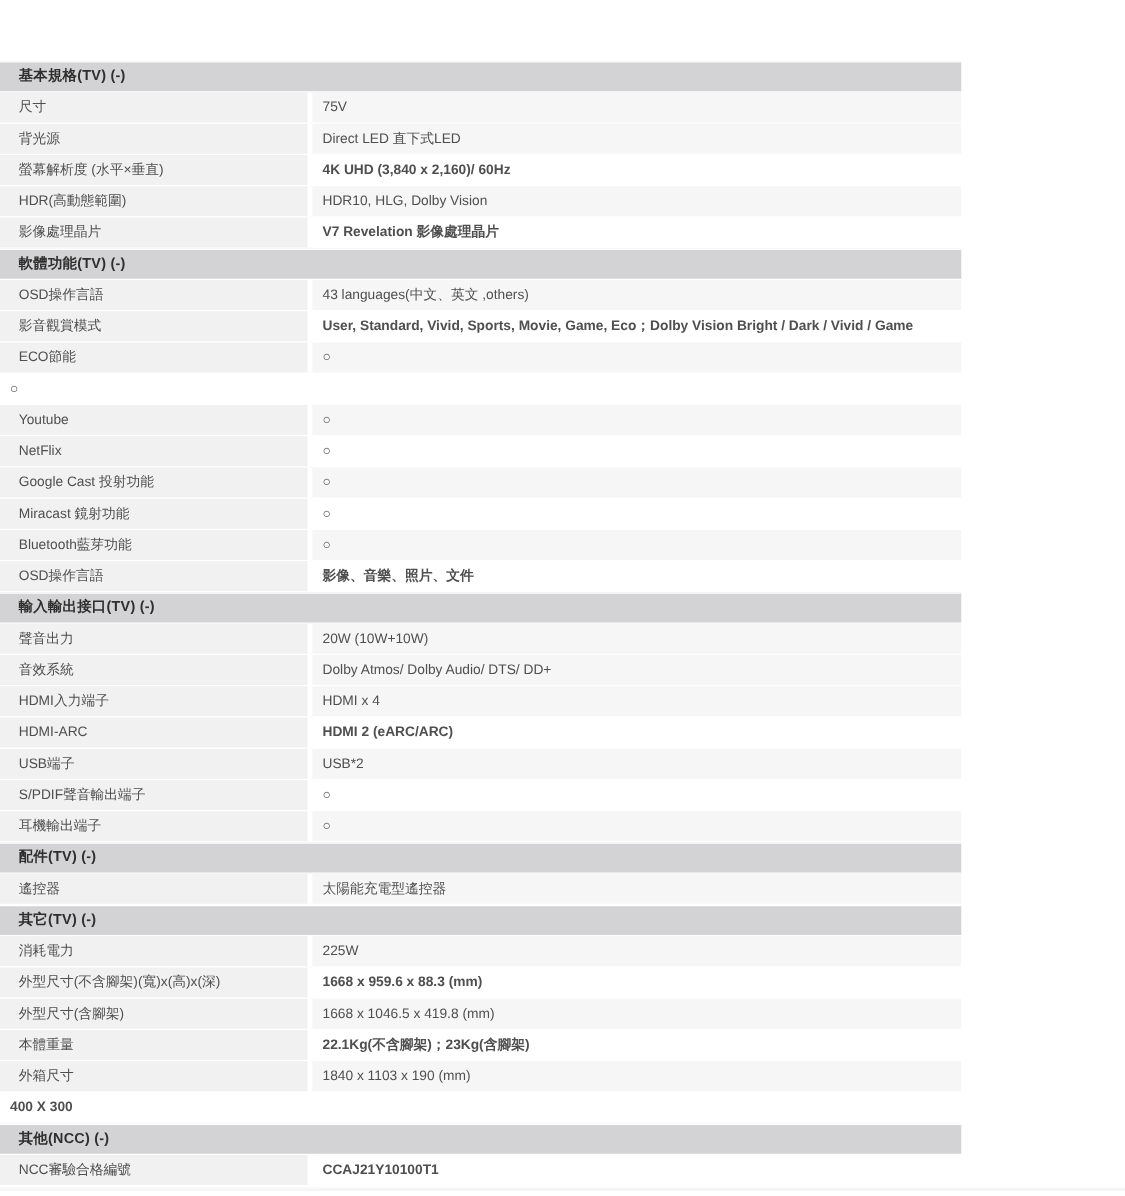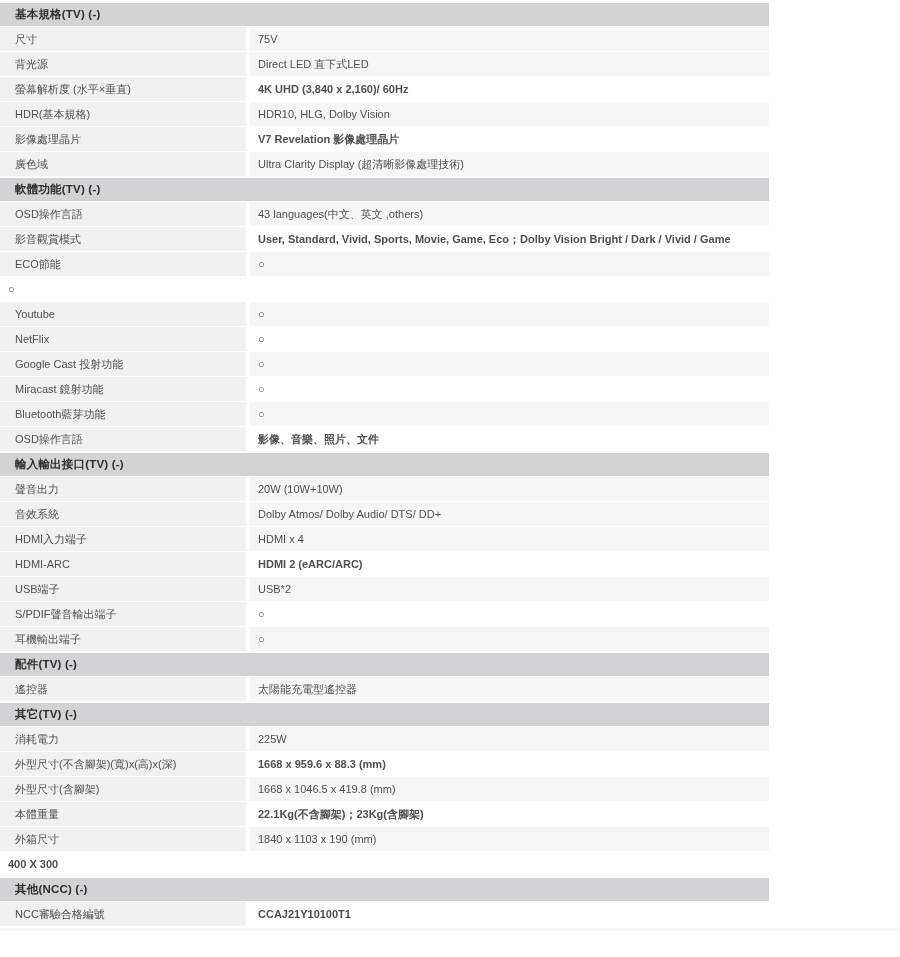--- a/index.html
+++ b/index.html
@@ -5,20 +5,21 @@
   html, body {
     margin: 0;
     padding: 0;
     background: #ffffff;
     width: 900px;
     font-family: "Liberation Sans", "DejaVu Sans", sans-serif;
   }
   .spec-table {
     width: 769px;
     padding-top: 2px;
+    margin-top: 47px;
   }
   .section-header {
     height: 23px;
     line-height: 23px;
     background: var(--header-bg, #d3d3d5);
     border-top: 1px solid #ffffff;
     border-bottom: 1px solid #ffffff;
     font-weight: bold;
     font-size: 11.5px;
     color: var(--header-text, #2e2e2e);
@@ -69,30 +70,26 @@
     </div>
     <div class="spec-row">
       <div class="spec-label">背光源</div>
       <div class="spec-value shade-gray">Direct LED 直下式LED</div>
     </div>
     <div class="spec-row">
       <div class="spec-label">螢幕解析度 (水平×垂直)</div>
       <div class="spec-value shade-white">4K UHD (3,840 x 2,160)/ 60Hz</div>
     </div>
     <div class="spec-row">
-      <div class="spec-label">HDR(基本規格)</div>
+      <div class="spec-label">HDR(高動態範圍)</div>
       <div class="spec-value shade-gray">HDR10, HLG, Dolby Vision</div>
     </div>
     <div class="spec-row">
       <div class="spec-label">影像處理晶片</div>
       <div class="spec-value shade-white">V7 Revelation 影像處理晶片</div>
-    </div>
-    <div class="spec-row">
-      <div class="spec-label">廣色域</div>
-      <div class="spec-value shade-gray">Ultra Clarity Display (超清晰影像處理技術)</div>
     </div>
     <div class="section-header">軟體功能(TV) (-)</div>
     <div class="spec-row">
       <div class="spec-label">OSD操作言語</div>
       <div class="spec-value shade-gray">43 languages(中文、英文 ,others)</div>
     </div>
     <div class="spec-row">
       <div class="spec-label">影音觀賞模式</div>
       <div class="spec-value shade-white">User, Standard, Vivid, Sports, Movie, Game, Eco；Dolby Vision Bright / Dark / Vivid / Game</div>
     </div>

